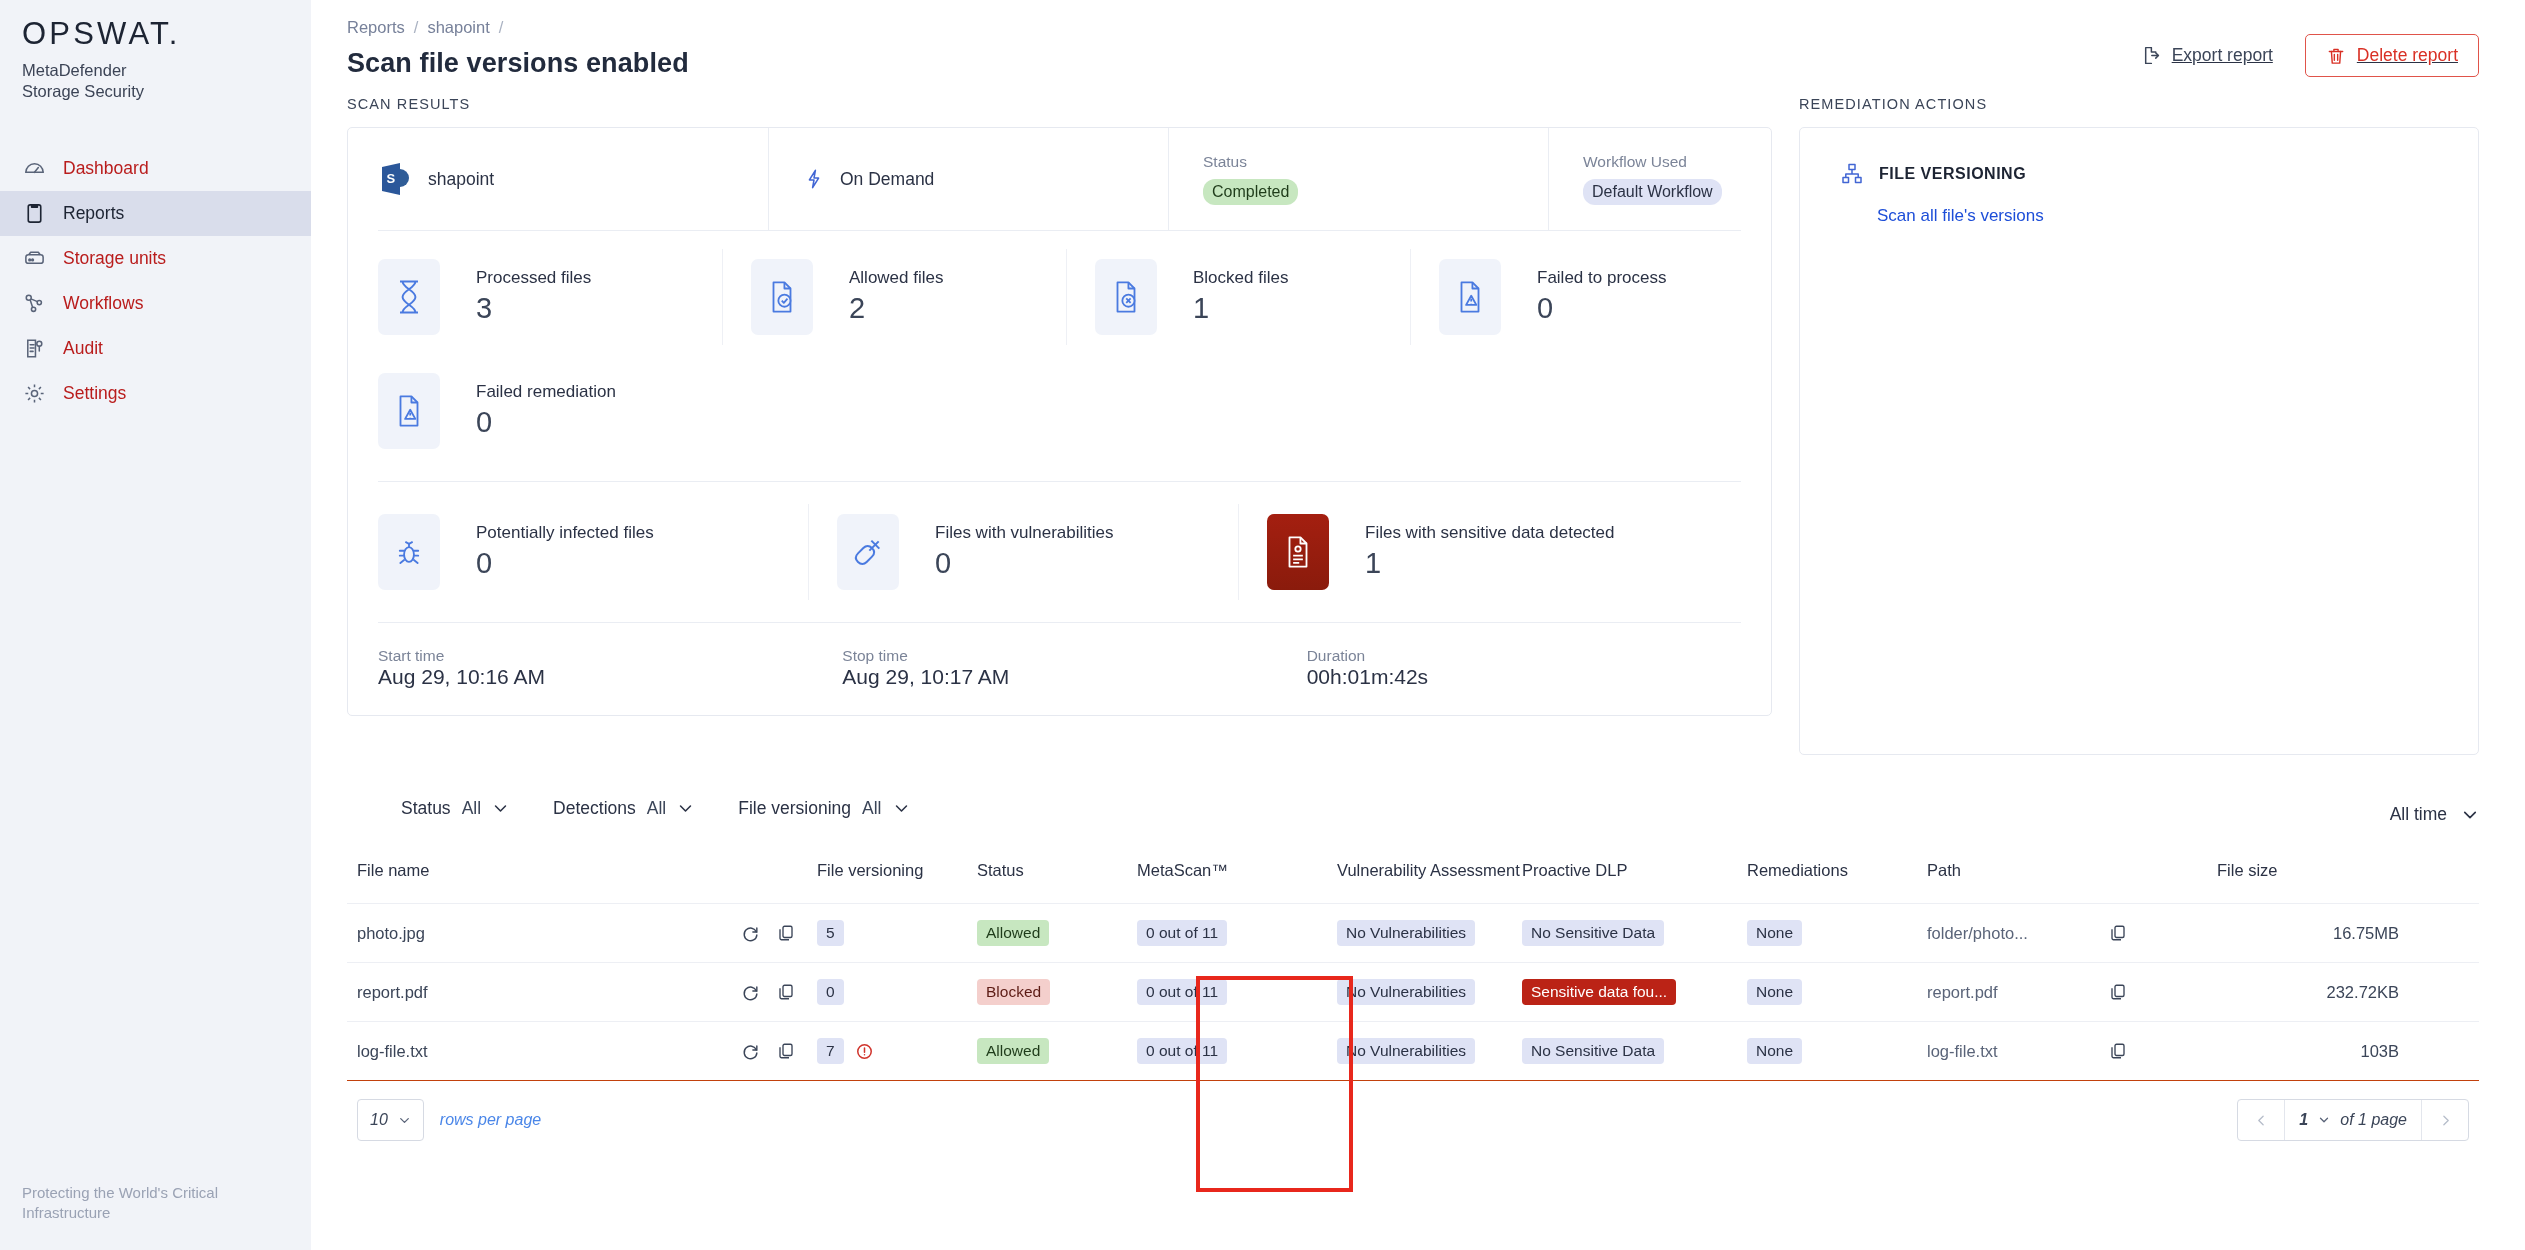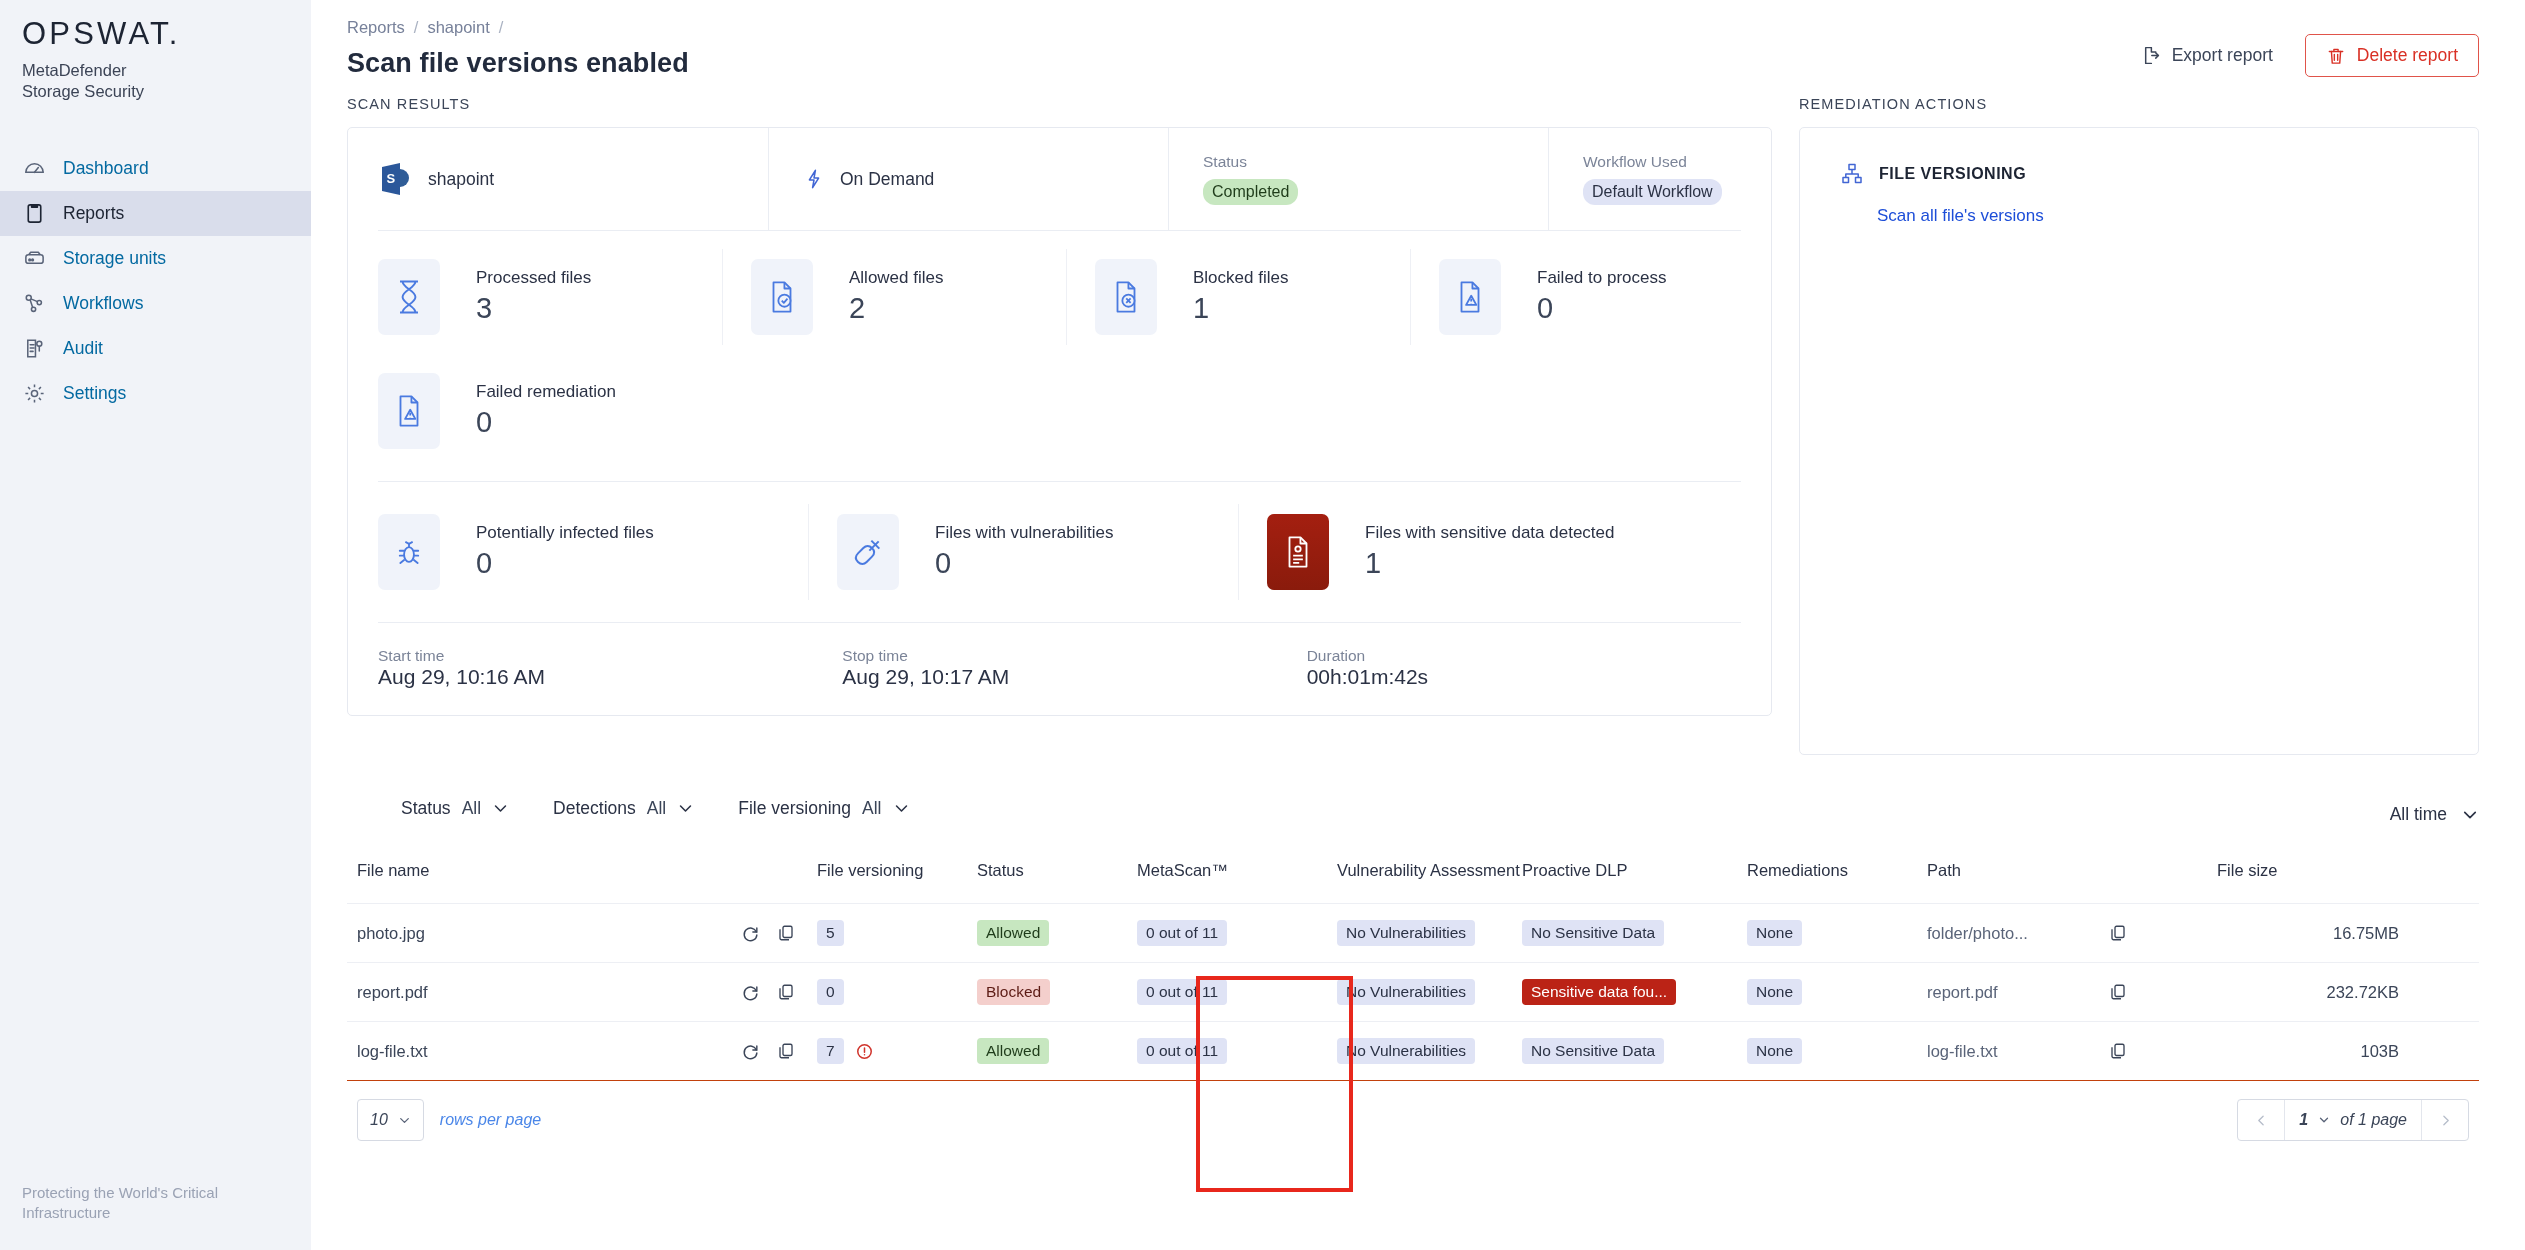--- a/index.html
+++ b/index.html
@@ -25,41 +25,41 @@
     color: #1d2433; line-height: 1.05;
   }
   .brand-sub {
     margin-top: 9px; font-size: 16.5px; line-height: 1.3;
     color: #3c4456;
   }
   .nav { margin-top: 44px; }
   .nav-item {
     display: flex; align-items: center; gap: 17px;
     height: 45px; padding: 0 22px;
-    font-size: 17.5px; color: #0369a1; cursor: pointer;
+    font-size: 17.5px; color: #b91c1c; cursor: pointer;
   }
   .nav-item .ico { width: 24px; height: 24px; display:flex; align-items:center; justify-content:center; flex: 0 0 24px; }
   .nav-item.active { background: #d9ddeb; color: #1d2433; }
   .nav-item.active .ico svg { stroke: #1d2433; }
   .sidebar-footer {
     position: absolute; left: 22px; bottom: 27px;
     font-size: 15px; line-height: 1.35; color: #9aa2b4; width: 230px;
   }
 
   
   .main { flex: 1; height: 1250px; background: #fff; position: relative; overflow: hidden; }
   .topbar {
     height: 96px; padding: 0 46px 0 36px;
     display: flex; align-items: flex-start; justify-content: space-between;
   }
   .crumbs { display: flex; gap: 9px; font-size: 16.5px; color: #77819a; padding-top: 18px; }
   .crumbs .sep { color: #aab2c2; }
   .crumb { cursor: pointer; }
   .page-title { font-size: 27px; font-weight: 700; color: #222b3d; margin-top: 11px; letter-spacing: .1px; }
-  .top-actions { display: flex; align-items: center; gap: 28px; padding-top: 34px; }
+  .top-actions { display: flex; align-items: center; gap: 28px; padding-top: 34px; text-decoration: underline; }
   .btn-ghost {
     display: flex; align-items: center; gap: 11px;
     font-size: 17.5px; color: #3b4558; background: none; border: none;
     cursor: pointer; padding: 8px 4px;
   }
   .btn-danger {
     display: flex; align-items: center; gap: 11px;
     font-size: 17.5px; color: #d93025; background: #fff;
     border: 1.5px solid #e0534a; border-radius: 5px;
     padding: 10px 20px; cursor: pointer; font-weight: 500;

